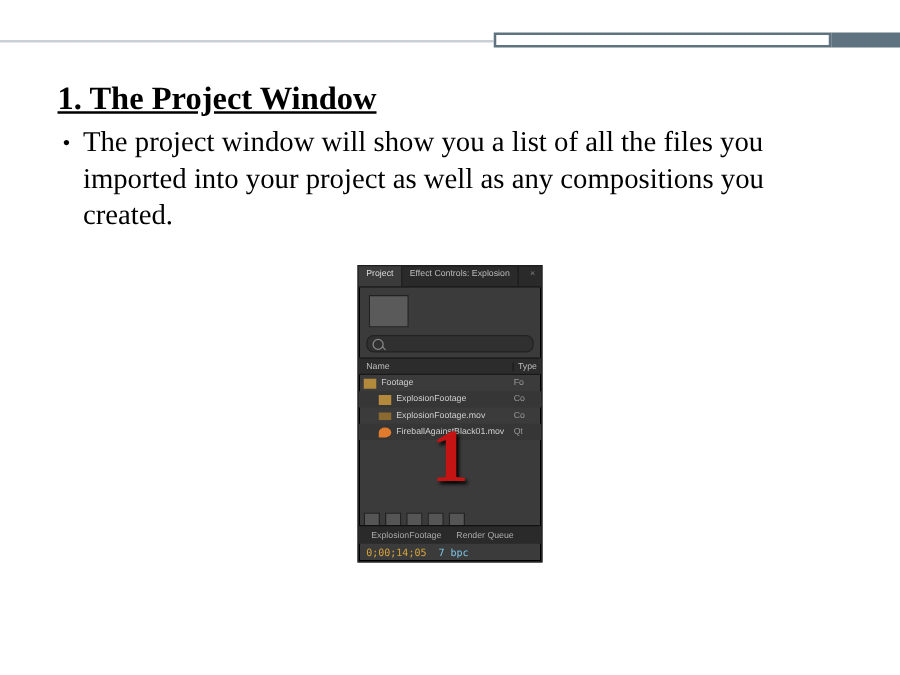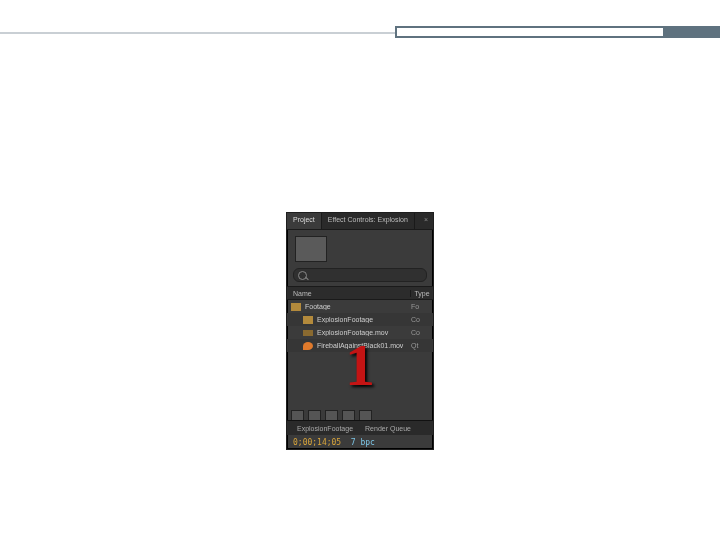--- a/index.html
+++ b/index.html
@@ -50,20 +50,27 @@
 </head>
 <body>
 
 <div class="slide">
   <div class="topbar">
     <div class="seg1"></div>
     <div class="seg2"></div>
     <div class="seg3"></div>
   </div>
 
+  <div class="content">
+    <h2>1. The Project Window</h2>
+    <div class="bullet">
+      <span class="dot">•</span>
+      <span class="txt">The project window will show you a list of all the files you imported into your project as well as any compositions you created.</span>
+    </div>
+  </div>
 
   <div class="shot">
     <div class="tabs">
       <div class="tab on">Project</div>
       <div class="tab">Effect Controls: Explosion</div>
       <div class="close">×</div>
     </div>
     <div class="thumb"></div>
     <div class="search">
       <span class="mag"></span>

